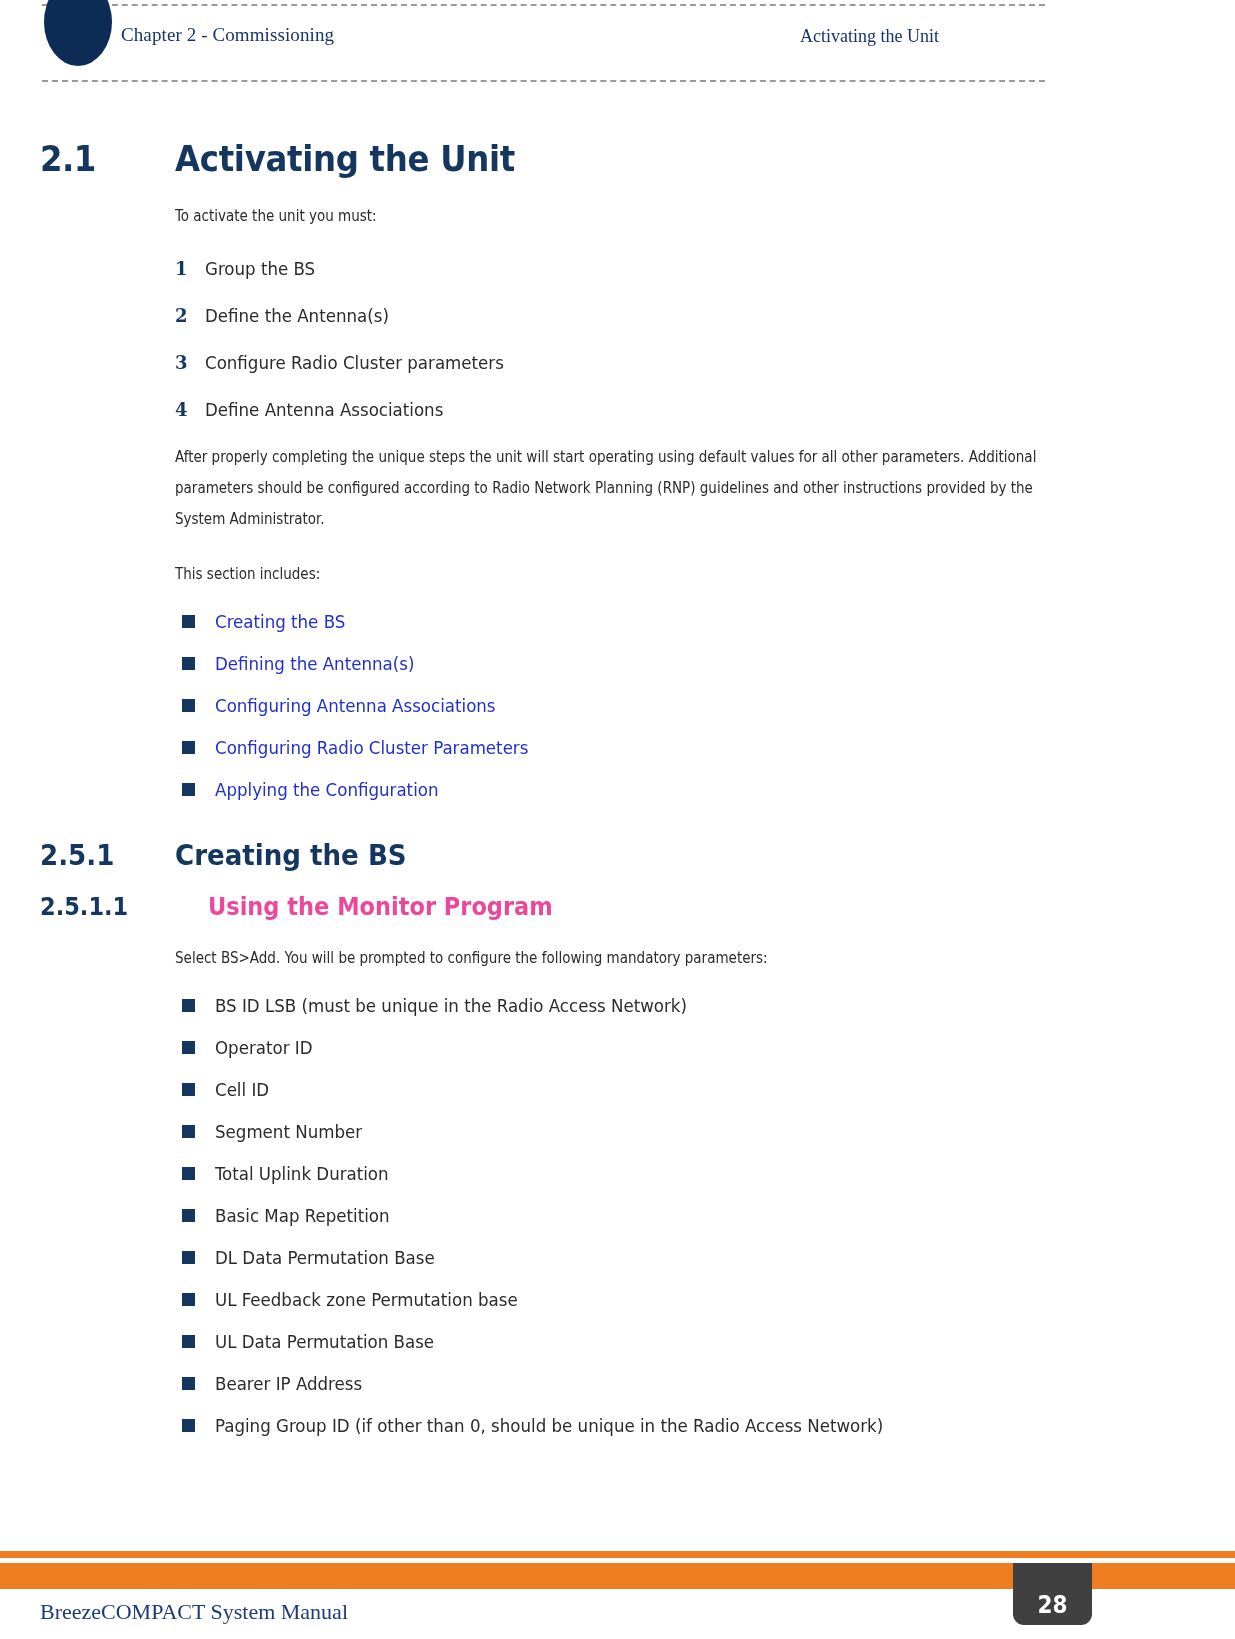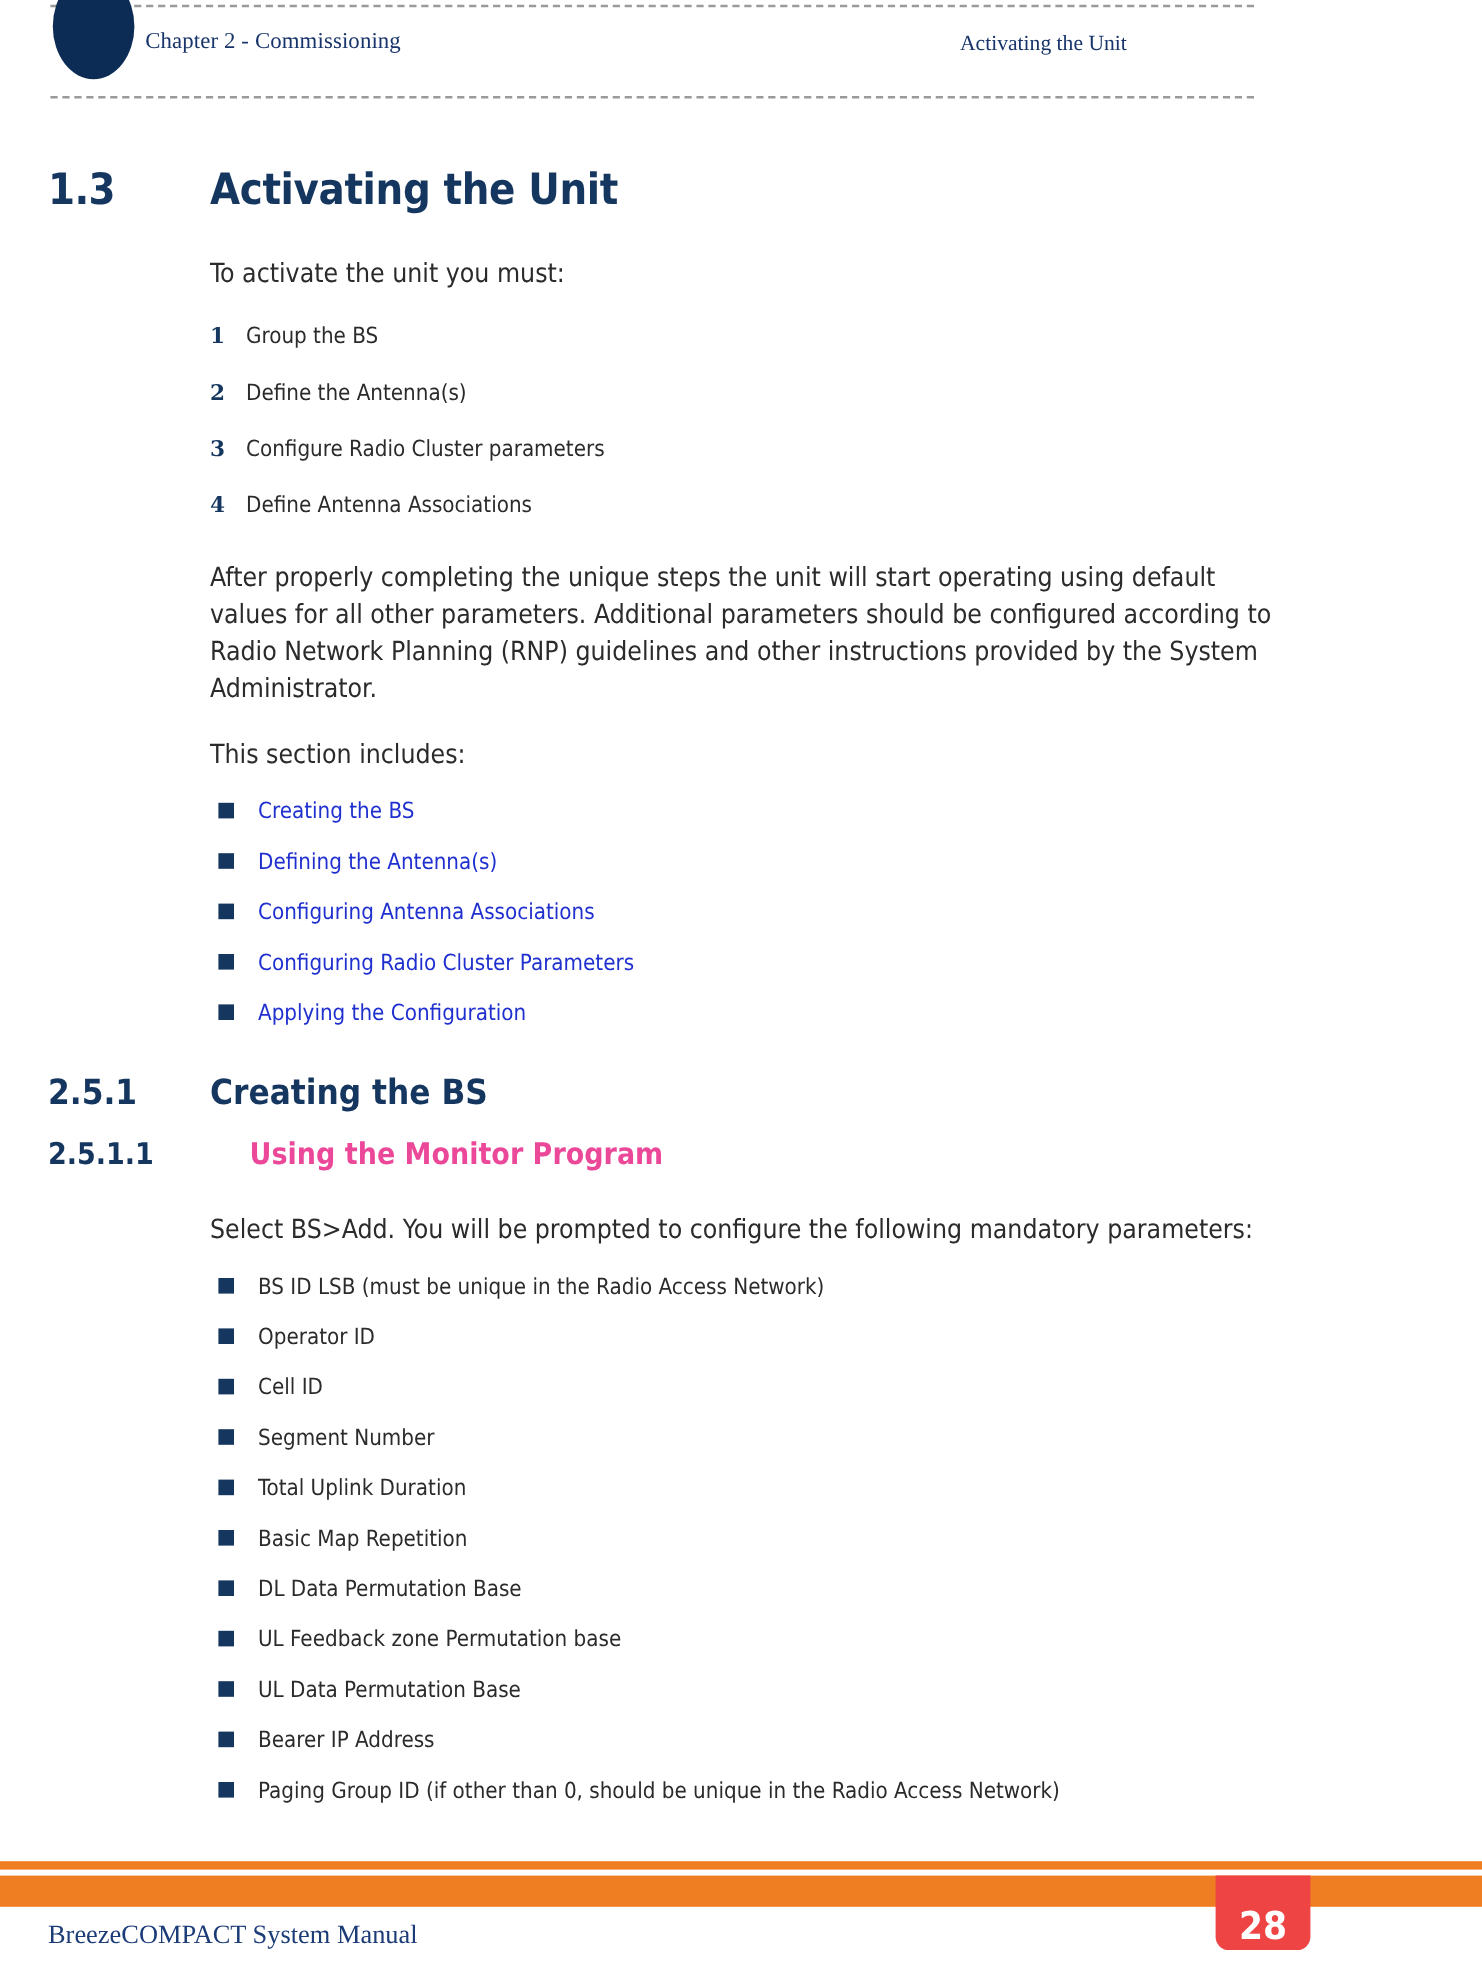--- a/index.html
+++ b/index.html
@@ -126,22 +126,22 @@
   .h3-row .h-title {
     font-size: 25px;
     font-weight: bold;
     color: #ec4899;
     font-family: "DejaVu Sans", sans-serif;
     font-stretch: condensed;
     text-align: center;
   }
 
   .body-p {
-    margin: 34px 165px 0 175px;
-    font-size: 22px;
+    margin: 22px 165px 0 175px;
+    font-size: 15px;
     line-height: 31px;
     color: #2b2b2b;
     font-family: "DejaVu Sans", sans-serif;
     font-stretch: condensed;
   }
   .body-p.tight { margin-top: 24px; }
 
   
   .num-list { margin: 20px 0 0 0; }
   .num-item {
@@ -226,28 +226,28 @@
     font-size: 22px;
     color: #1c3c78;
     white-space: nowrap;
   }
   #page-number-tab {
     position: absolute;
     left: 1013px;
     top: 14px;
     width: 79px;
     height: 62px;
-    background: #ef4444;
+    background: #404040;
     border-bottom-left-radius: 11px;
     border-bottom-right-radius: 11px;
     color: #ffffff;
     font-family: "DejaVu Sans", sans-serif;
     font-stretch: condensed;
     font-weight: bold;
-    font-size: 32px;
+    font-size: 24px;
     display: flex;
     align-items: center;
     justify-content: center;
     padding-top: 22px;
     box-sizing: border-box;
   }
 </style>
 </head>
 <body>
 
@@ -255,21 +255,21 @@
   <div class="dash-rule top"></div>
   <div id="header-circle"></div>
   <div id="header-chapter">Chapter 2 - Commissioning</div>
   <div id="header-section">Activating the Unit</div>
   <div class="dash-rule bottom"></div>
 </div>
 
 <div id="content">
 
   <div class="h-row h1-row">
-    <span class="h-num">1.3</span>
+    <span class="h-num">2.1</span>
     <span class="h-title">Activating the Unit</span>
   </div>
 
   <div class="body-p">To activate the unit you must:</div>
 
   <div class="num-list">
     <div class="num-item">
       <span class="n">1</span>
       <span class="t">Group the BS</span>
     </div>

